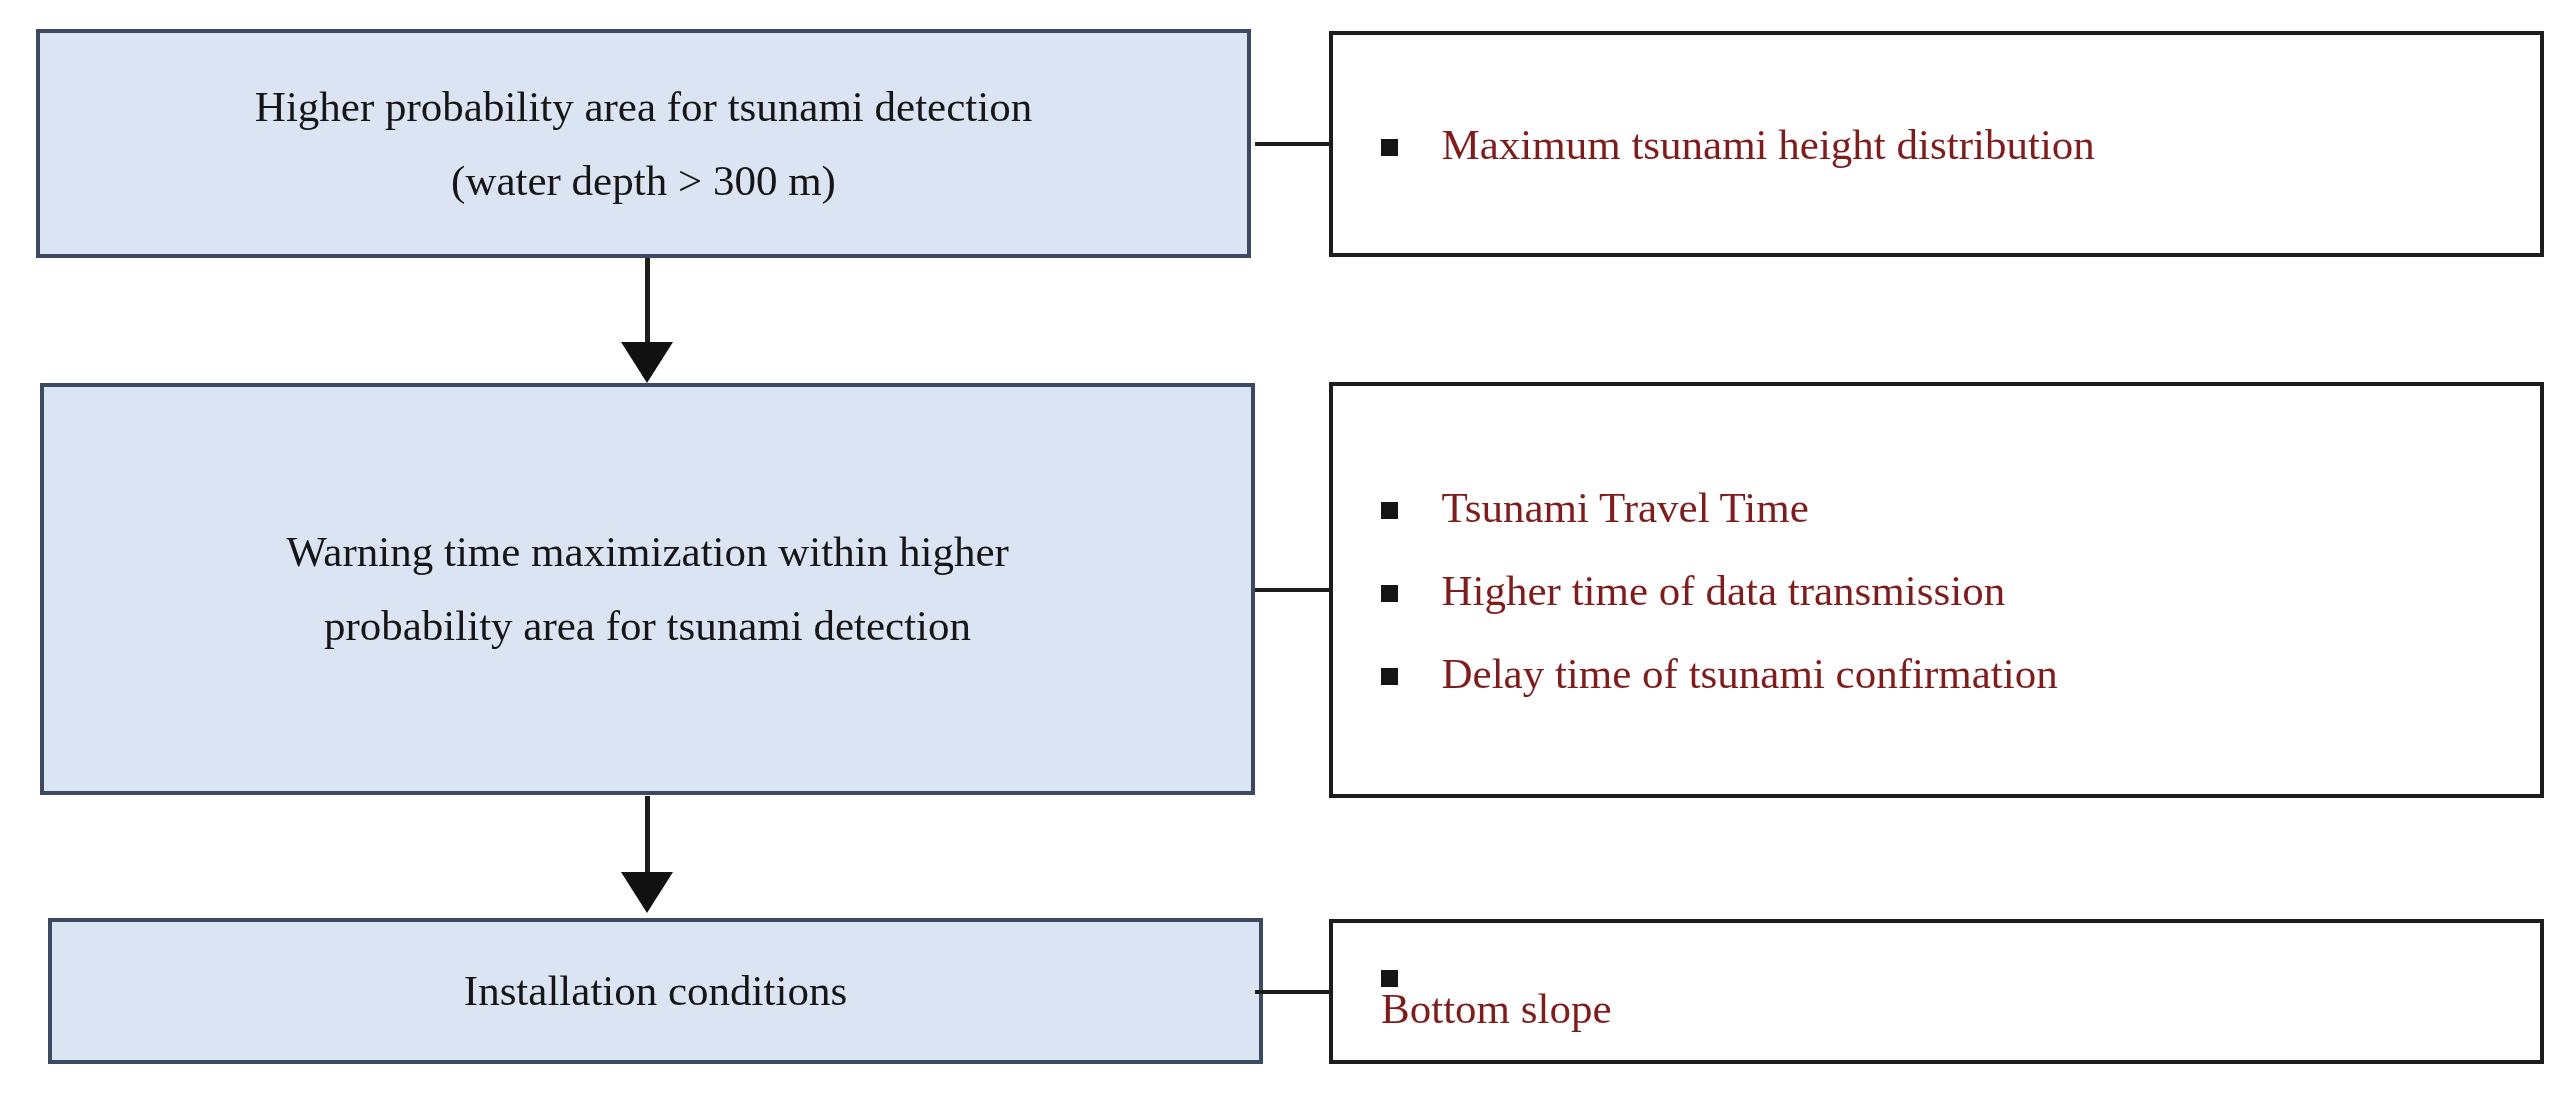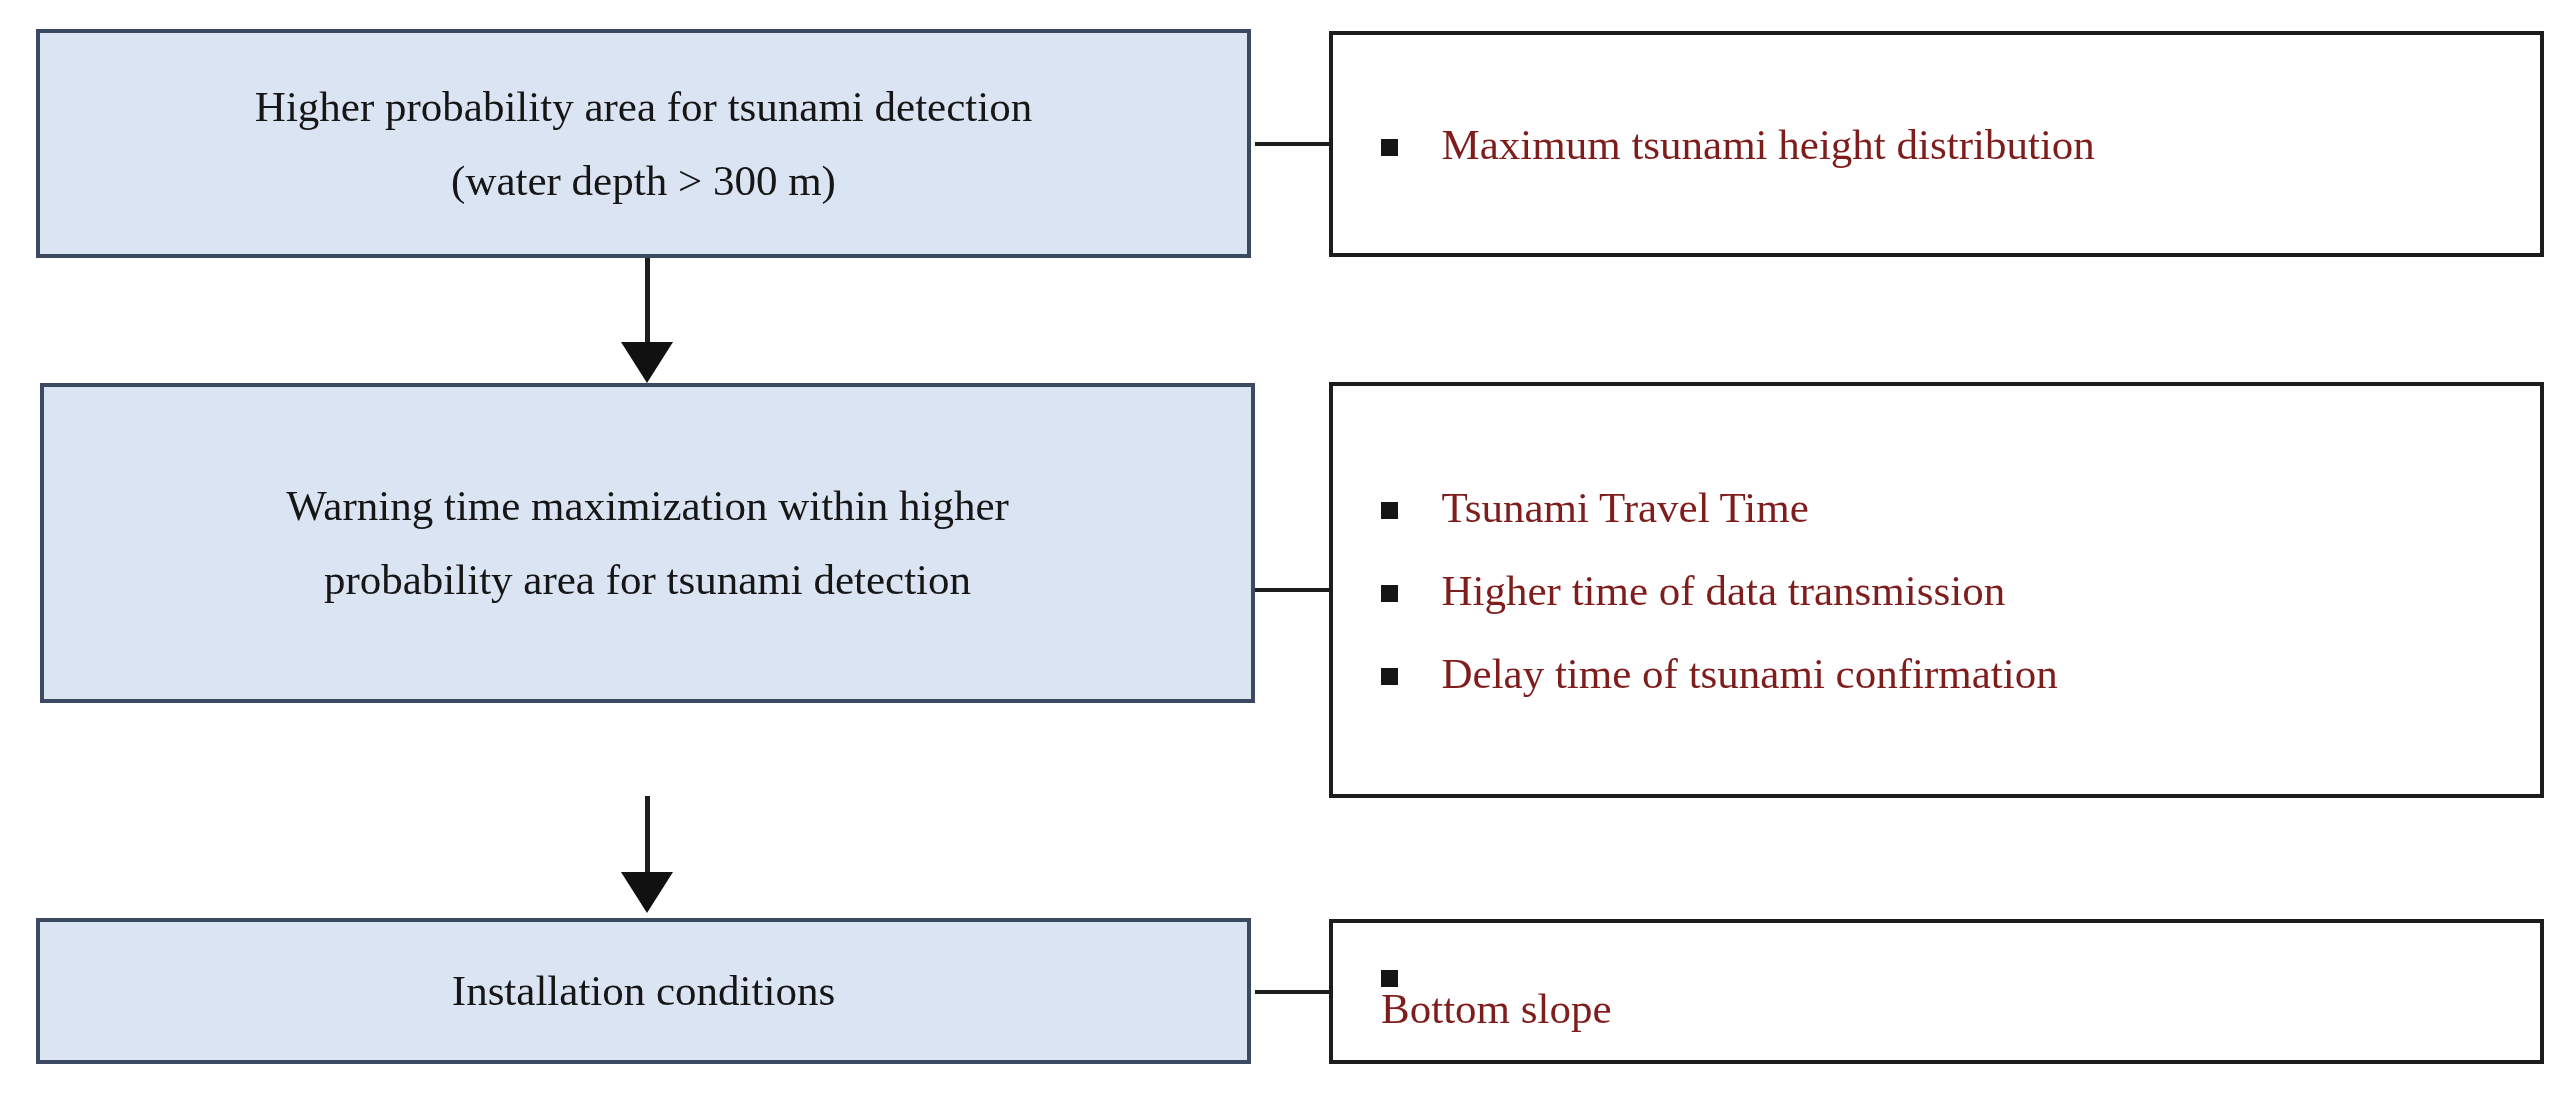--- a/index.html
+++ b/index.html
@@ -121,21 +121,21 @@
       <li class="bullet-item">
         <span class="bullet-mark"></span>
         <span class="bullet-text">Maximum tsunami height distribution</span>
       </li>
     </ul>
   </div>
 
   <div class="v-arrow-line" style="left:645px; top:258px; height:92px;"></div>
   <div class="v-arrow-head" style="left:621px; top:342px;"></div>
 
-  <div class="blue-box" style="left:40px; top:383px; width:1215px; height:320px;font-family:Liberation Serif, serif;">
+  <div class="blue-box" style="left:40px; top:383px; width:1215px; height:412px;font-family:Liberation Serif, serif;">
     <span class="line">Warning time maximization within higher</span>
     <span class="line">probability area for tsunami detection</span>
   </div>
 
   <div class="h-connector" style="left:1255px; top:588px; width:78px;"></div>
 
   <div class="white-box rows-4" style="left:1329px; top:382px; width:1215px; height:416px;">
     <ul class="bullet-list">
       <li class="bullet-item">
         <span class="bullet-mark"></span>
@@ -148,21 +148,21 @@
       <li class="bullet-item">
         <span class="bullet-mark"></span>
         <span class="bullet-text">Delay time of tsunami confirmation</span>
       </li>
     </ul>
   </div>
 
   <div class="v-arrow-line" style="left:645px; top:796px; height:81px;"></div>
   <div class="v-arrow-head" style="left:621px; top:872px;"></div>
 
-  <div class="blue-box" style="left:36px; top:918px; width:1215px; height:146px;">
+  <div class="blue-box" style="left:48px; top:918px; width:1215px; height:146px;">
     <span class="line">Installation conditions</span>
   </div>
 
   <div class="h-connector" style="left:1255px; top:990px; width:78px;"></div>
 
   <div class="white-box rows-1" style="left:1329px; top:919px; width:1215px; height:145px;">
     <ul class="bullet-list">
       <li class="bullet-item">
         <span class="bullet-mark"></span>
         <span class="bullet-text">Bottom slope</span>

